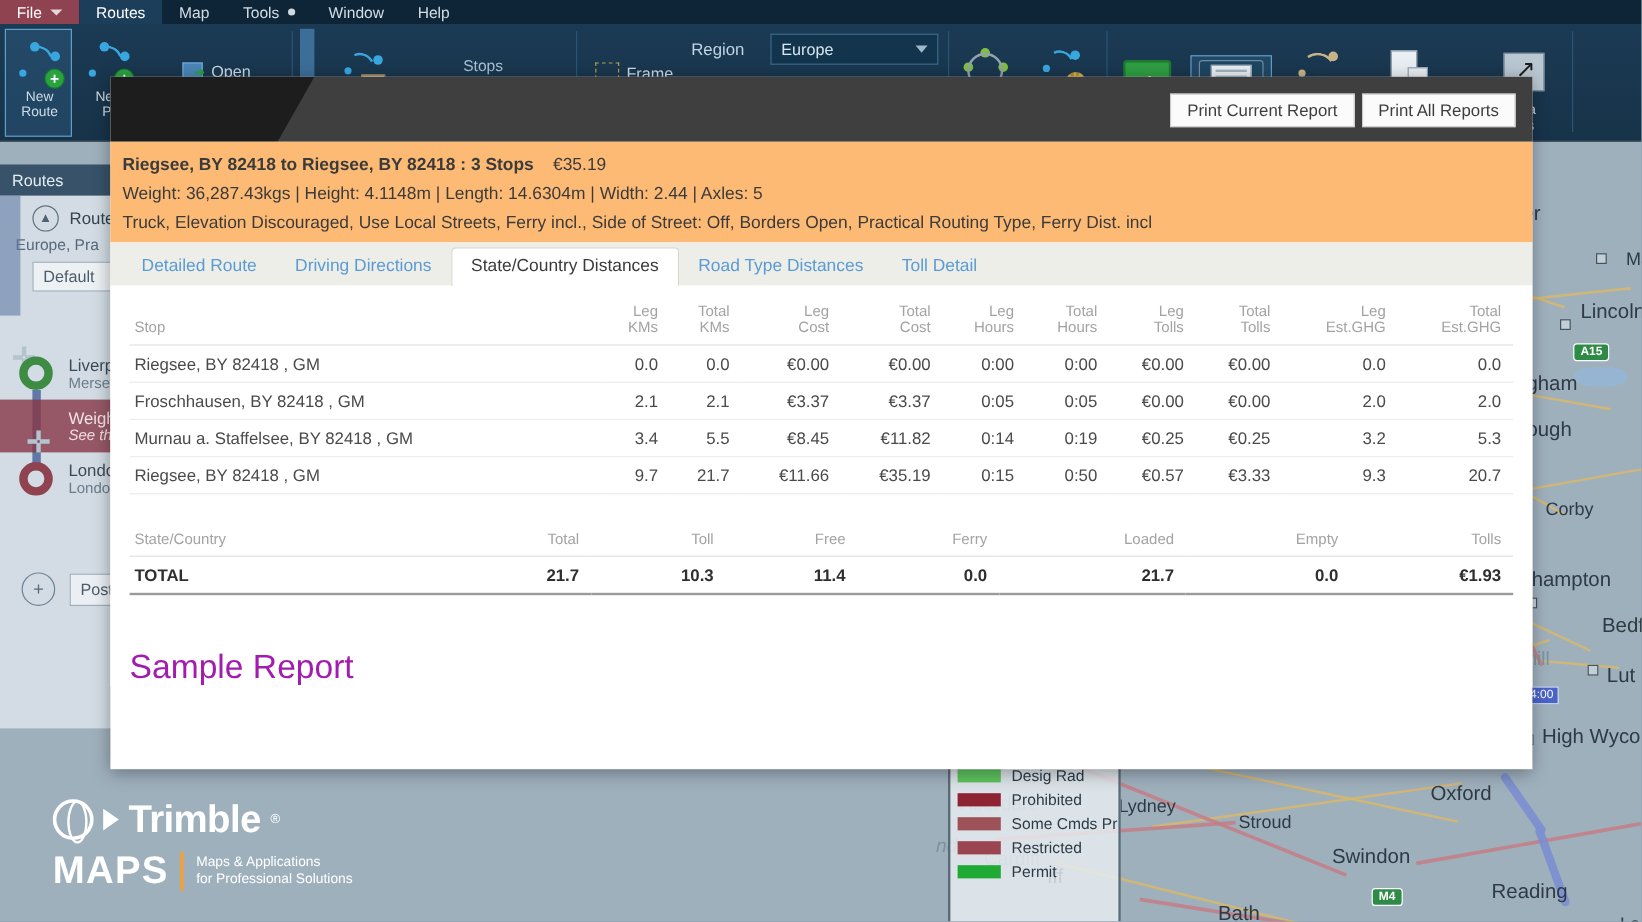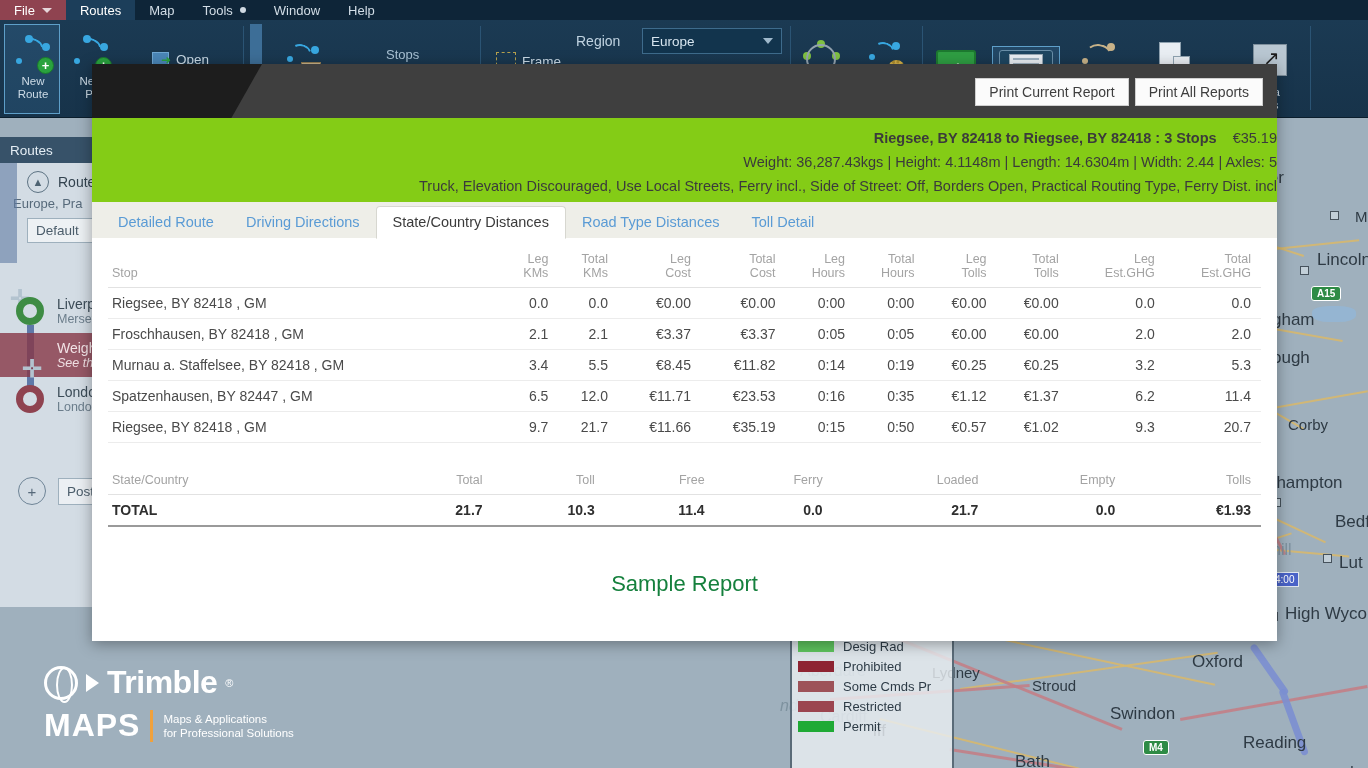--- a/index.html
+++ b/index.html
@@ -35,21 +35,21 @@
     position: absolute; background: #2e8b45; color: #fff; font-size: 10px;
     padding: 1px 5px; border-radius: 3px; border: 1px solid #fff; font-weight: bold;
   }
   .map-timebox {
     position: absolute; background: #4a63c8; color: #fff; font-size: 10px;
     padding: 1px 4px; border: 1px solid #dfe6ee;
   }
 
   
   .map-legend {
-    position: absolute; left: 790px; top: 612px; width: 164px; height: 156px;
+    position: absolute; left: 790px; top: 612px; width: 144px; height: 156px;
     background: rgba(233,238,242,.82); border-left: 2px solid #5a6b78; border-right: 2px solid #5a6b78;
     padding: 4px 6px; overflow: hidden;
   }
   .legend-row { display: flex; align-items: center; height: 20px; }
   .legend-sw { width: 36px; height: 11px; margin-right: 9px; flex: none; }
   .legend-tx { font-size: 13px; color: #2d3b46; white-space: nowrap; }
 
   
   .menubar {
     position: absolute; left: 0; top: 0; width: 1368px; height: 20px;
@@ -187,21 +187,21 @@
   }
   .modal-title {
     position: relative; margin-left: 192px; color: #f2f2f2; font-size: 25px; letter-spacing: .2px;
   }
   .head-btns { position: absolute; right: 14px; top: 14px; display: flex; gap: 6px; }
   .head-btn {
     background: #fbfbfb; border: 1px solid #cfcfcf; color: #3e3e3e; font-size: 14px;
     padding: 6px 13px; line-height: 14px;
   }
 
-  .info-block { padding: 12px 0 0 10px; background: #84cc16; text-align: right; }
+  .info-block { padding: 12px 0 0 10px; background: #fdba74; }
   .info-line { color: #3b3b3b; font-size: 14.5px; padding: 0 0 8px 0; }
   .info-line.bold { font-weight: bold; }
   .info-cost { font-weight: normal; margin-left: 12px; }
 
   .tabs { display: flex; align-items: flex-end; background: #eeeee8; padding: 4px 0 0 10px; height: 36px; }
   .tab {
     font-size: 14.5px; color: #5a9bd5; padding: 7px 16px 8px; white-space: nowrap;
   }
   .tab.active {
     background: #fff; color: #3b3b3b; border: 1px solid #d7d7d0; border-bottom: 1px solid #fff;
@@ -217,21 +217,21 @@
   }
   table.rt th.lt { text-align: left; padding-left: 4px; }
   table.rt td {
     color: #4a4a4a; font-size: 14px; padding: 7px 10px 7px 0; text-align: right;
     border-bottom: 1px solid #ececec;
   }
   table.rt td.lt { text-align: left; padding-left: 4px; }
   table.rt tr.total td { font-weight: bold; color: #2f2f2f; border-bottom: 2px solid #9a9a9a; }
   .tbl-gap { height: 26px; }
   .sample-watermark {
-    text-align: center; color: #15803d; font-size: 22px; padding: 44px 0 0 0;
+    color: #a21caf; font-size: 28px; padding: 44px 0 0 0;
     font-family: "Liberation Sans", sans-serif;
   }
 
   
   .logo { position: absolute; left: 44px; top: 664px; width: 250px; height: 86px; }
   .logo-row1 { display: flex; align-items: center; gap: 8px; }
   .logo-globe {
     width: 34px; height: 34px; border-radius: 50%; border: 3px solid #fff; position: relative;
   }
   .logo-globe::before {
@@ -657,42 +657,29 @@
               <td>€8.45</td>
               <td>€11.82</td>
               <td>0:14</td>
               <td>0:19</td>
               <td>€0.25</td>
               <td>€0.25</td>
               <td>3.2</td>
               <td>5.3</td>
             </tr>
             <tr>
-              <td class="lt">Spatzenhausen, BY 82447 , GM</td>
-              <td>6.5</td>
-              <td>12.0</td>
-              <td>€11.71</td>
-              <td>€23.53</td>
-              <td>0:16</td>
-              <td>0:35</td>
-              <td>€1.12</td>
-              <td>€1.37</td>
-              <td>6.2</td>
-              <td>11.4</td>
-            </tr>
-            <tr>
               <td class="lt">Riegsee, BY 82418 , GM</td>
               <td>9.7</td>
               <td>21.7</td>
               <td>€11.66</td>
               <td>€35.19</td>
               <td>0:15</td>
               <td>0:50</td>
               <td>€0.57</td>
-              <td>€1.02</td>
+              <td>€3.33</td>
               <td>9.3</td>
               <td>20.7</td>
             </tr>
           </tbody>
       </table>
 
       <div class="tbl-gap"></div>
 
       <table class="rt">
         <thead>

